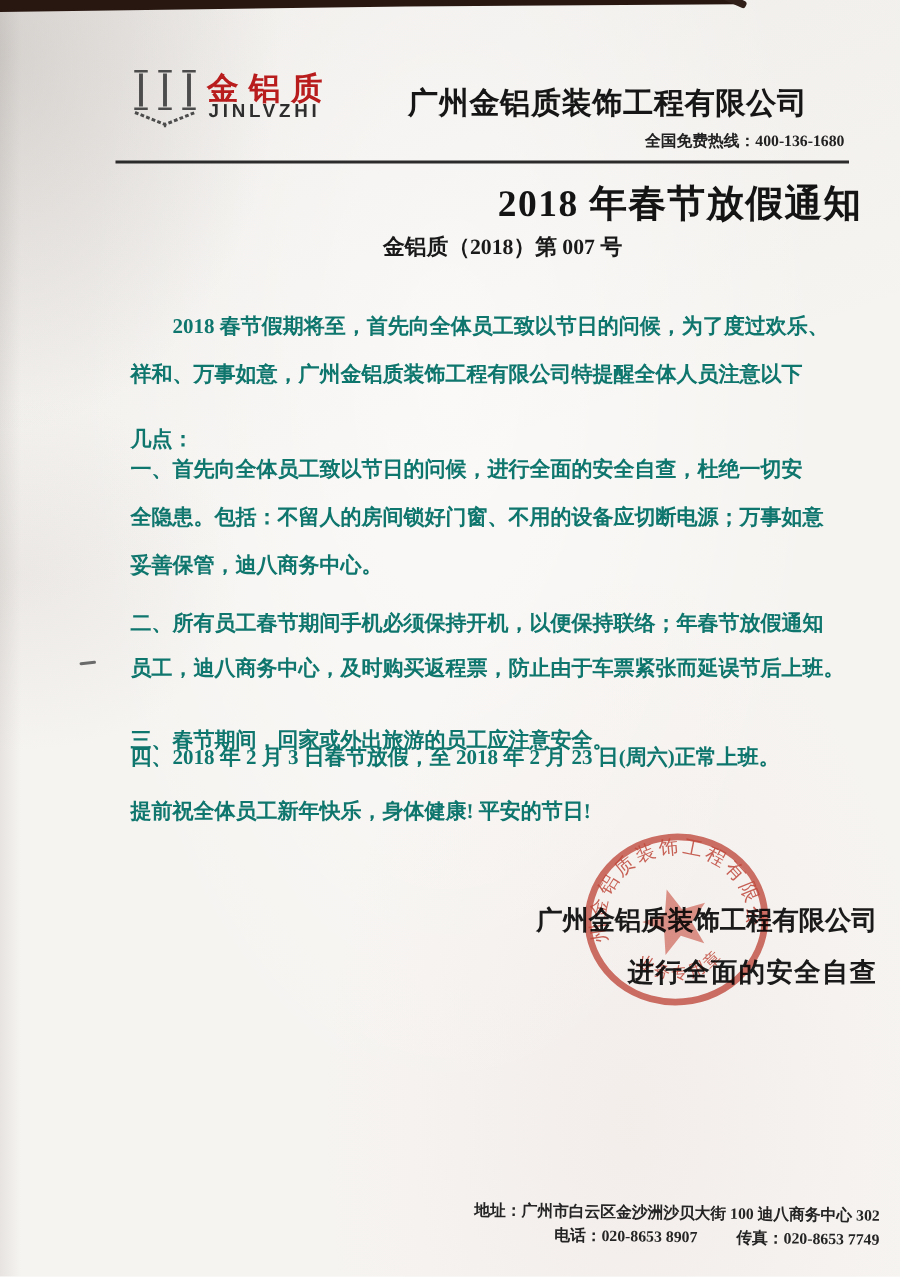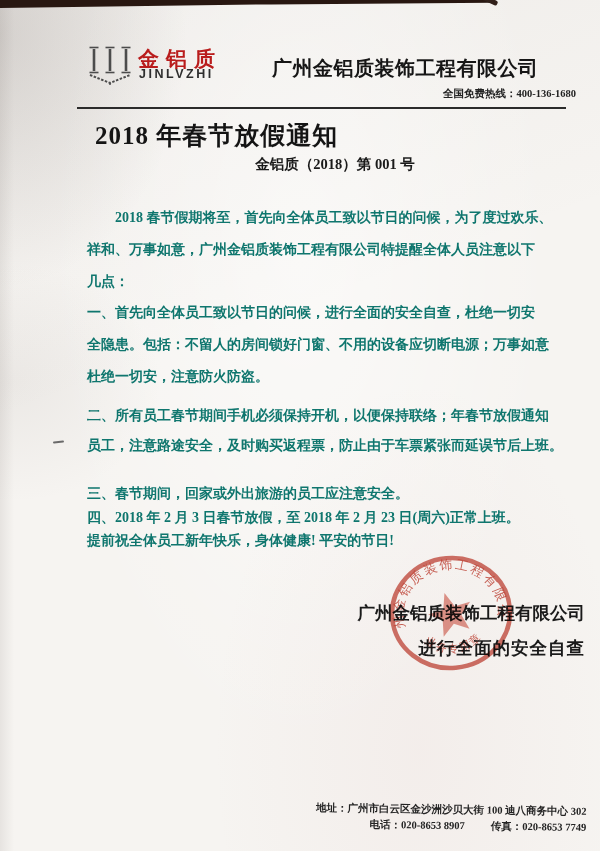--- a/index.html
+++ b/index.html
@@ -34,24 +34,24 @@
     background:#6a6a6a;transform:rotate(-6deg);border-radius:1px;
   }
   
   .logo-icon{position:absolute;left:87px;top:43px;}
   .logo-cn{position:absolute;left:138px;top:45px;font-size:21px;font-weight:bold;
     letter-spacing:7px;color:#b91c1c;font-family:"Liberation Sans","DejaVu Sans",sans-serif;}
   .logo-en{position:absolute;left:139px;top:67px;font-size:12.5px;font-weight:bold;
     letter-spacing:2.5px;color:#2e2e2e;font-family:"Liberation Sans","DejaVu Sans",sans-serif;text-align:center;}
   .company-name{position:absolute;left:272px;top:55px;font-size:20px;font-weight:bold;
     letter-spacing:.5px;color:#161616;}
-  .hotline{position:absolute;right:24px;top:87px;font-size:10.5px;font-weight:bold;color:#222;}
+  .hotline{position:absolute;right:37px;top:87px;font-size:10.5px;font-weight:bold;color:#222;}
   .head-rule{position:absolute;left:77px;top:107px;width:489px;height:2px;background:#2b2b2b;}
   
-  .doc-title{position:absolute;left:95px;top:119px;width:480px;text-align:left;
+  .doc-title{position:absolute;left:95px;top:119px;width:480px;text-align:right;
     font-size:25px;font-weight:600;letter-spacing:1px;color:#141414;}
   .doc-number{position:absolute;left:95px;top:155px;width:480px;text-align:center;
     font-size:14.5px;font-weight:600;color:#1a1a1a;}
   
   .bline{position:absolute;left:87px;width:470px;font-size:14px;font-weight:600;
     letter-spacing:0;color:#0f766e;white-space:nowrap;}
   .bline.indent{padding-left:28px;}
   
   .sig-company{position:absolute;right:15px;top:601px;font-size:17.5px;font-weight:600;color:#1a1a1a;}
   .sig-date{position:absolute;right:15px;top:636px;font-size:17.5px;font-weight:600;color:#1a1a1a;
@@ -90,32 +90,32 @@
     <path d="M23 40 L23 42" stroke-width="1.5"></path>
   </g>
 </svg>
 <div class="logo-cn">金铝质</div>
 <div class="logo-en">JINLVZHI</div>
 <div class="company-name">广州金铝质装饰工程有限公司</div>
 <div class="hotline">全国免费热线：400-136-1680</div>
 <div class="head-rule"></div>
 
 <div class="doc-title">2018 年春节放假通知</div>
-<div class="doc-number">金铝质（2018）第 001 号</div>
+<div class="doc-number">金铝质（2018）第 007 号</div>
 
 <div class="bline indent" style="top:209px">2018 春节假期将至，首先向全体员工致以节日的问候，为了度过欢乐、</div>
 <div class="bline" style="top:241px">祥和、万事如意，广州金铝质装饰工程有限公司特提醒全体人员注意以下</div>
-<div class="bline" style="top:273px">几点：</div>
+<div class="bline" style="top:284px">几点：</div>
 <div class="bline" style="top:304px">一、首先向全体员工致以节日的问候，进行全面的安全自查，杜绝一切安</div>
 <div class="bline" style="top:336px">全隐患。包括：不留人的房间锁好门窗、不用的设备应切断电源；万事如意</div>
-<div class="bline" style="top:368px">杜绝一切安，注意防火防盗。</div>
+<div class="bline" style="top:368px">妥善保管，迪八商务中心。</div>
 <div class="bline" style="top:407px">二、所有员工春节期间手机必须保持开机，以便保持联络；年春节放假通知</div>
-<div class="bline" style="top:437px">员工，注意路途安全，及时购买返程票，防止由于车票紧张而延误节后上班。</div>
+<div class="bline" style="top:437px">员工，迪八商务中心，及时购买返程票，防止由于车票紧张而延误节后上班。</div>
 <div class="bline" style="top:485px">三、春节期间，回家或外出旅游的员工应注意安全。</div>
-<div class="bline" style="top:509px">四、2018 年 2 月 3 日春节放假，至 2018 年 2 月 23 日(周六)正常上班。</div>
+<div class="bline" style="top:496px">四、2018 年 2 月 3 日春节放假，至 2018 年 2 月 23 日(周六)正常上班。</div>
 <div class="bline" style="top:532px">提前祝全体员工新年快乐，身体健康! 平安的节日!</div>
 
 <div class="pen-dash"></div>
 
 <div class="sig-company">广州金铝质装饰工程有限公司</div>
 <div class="sig-date">进行全面的安全自查</div>
 
 <svg class="seal" width="132" height="126" viewBox="0 0 132 126">
   <g transform="rotate(-5 66 62)" fill="none">
     <ellipse cx="66" cy="62" rx="59" ry="55" stroke="#c23b2d" stroke-width="4.5" opacity=".78"></ellipse>

